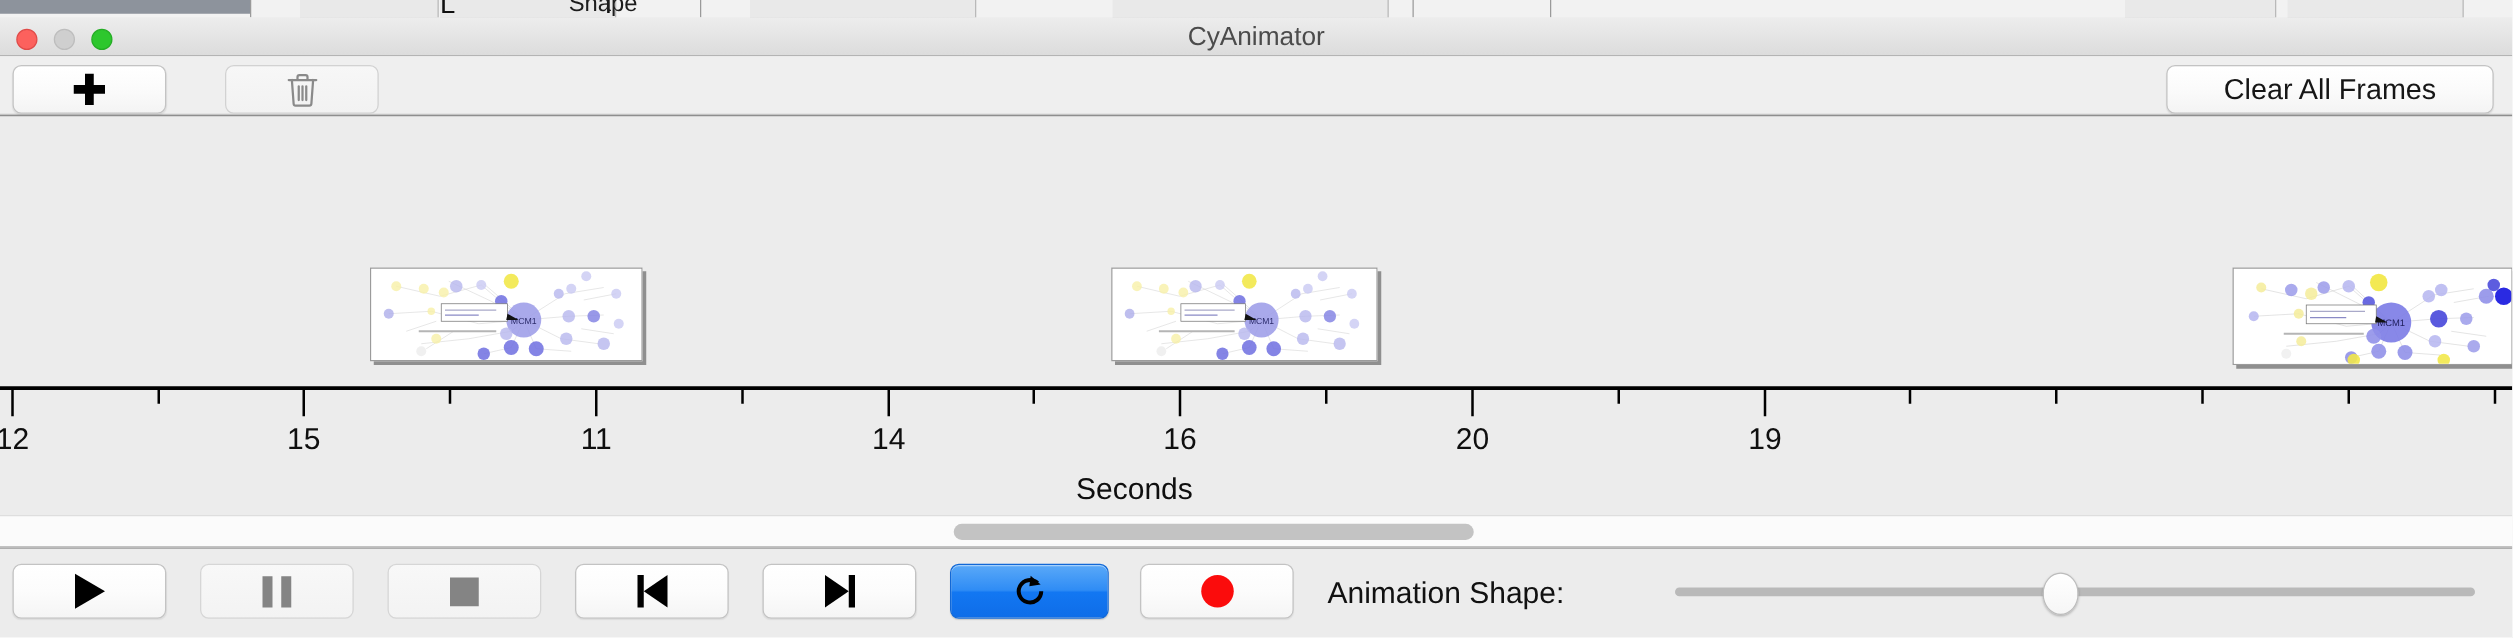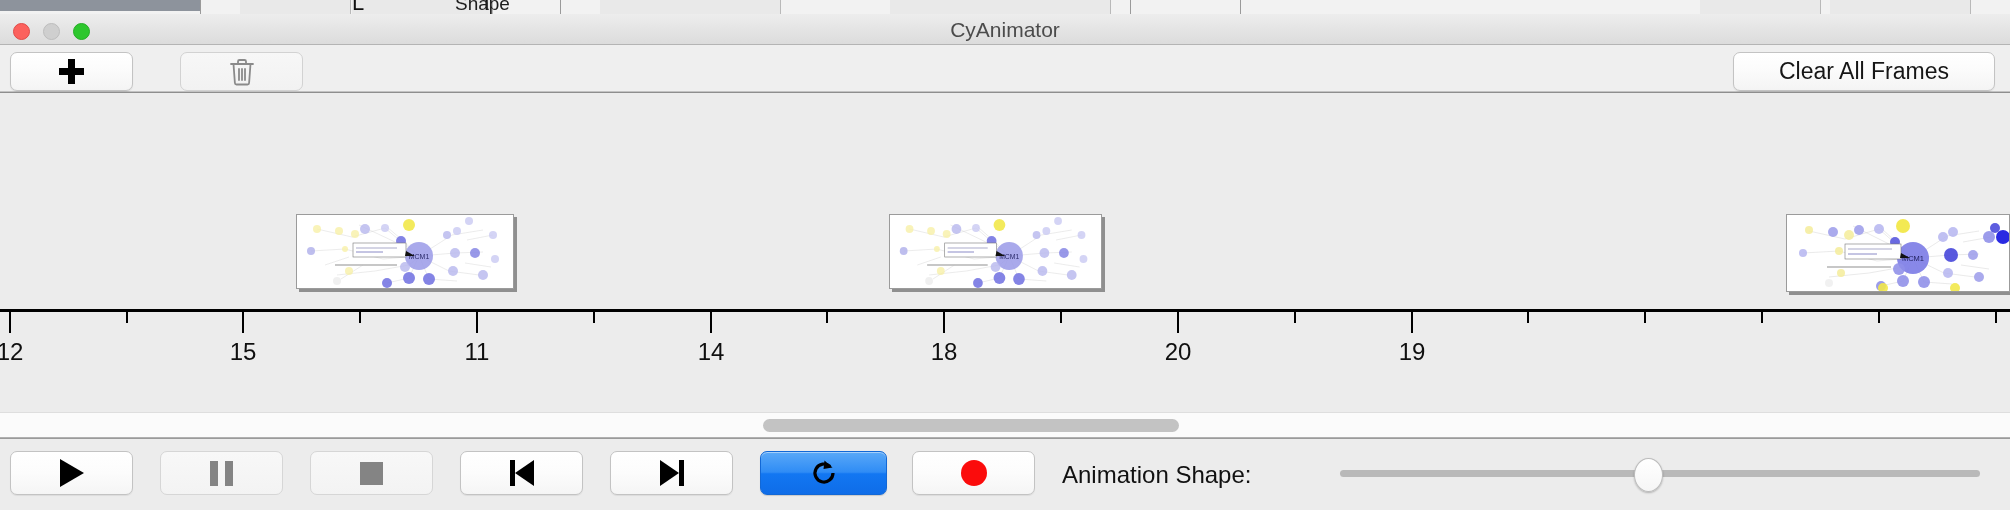--- a/index.html
+++ b/index.html
@@ -533,25 +533,26 @@
       <div class="tick minor" style="left:1761px;top:219px;"></div>
       <div class="tick minor" style="left:1878px;top:219px;"></div>
       <div class="tick minor" style="left:1995px;top:219px;"></div>
     </div>
 
     <div>
       <div class="tick-label" style="left:-25px; top:245px; width:70px;">12</div>
       <div class="tick-label" style="left:208px; top:245px; width:70px;">15</div>
       <div class="tick-label" style="left:442px; top:245px; width:70px;">11</div>
       <div class="tick-label" style="left:676px; top:245px; width:70px;">14</div>
-      <div class="tick-label" style="left:909px; top:245px; width:70px;">18</div>
+      <div class="tick-label" style="left:909px; top:245px; width:70px;">16</div>
       <div class="tick-label" style="left:1143px;top:245px; width:70px;">20</div>
       <div class="tick-label" style="left:1377px;top:245px; width:70px;">19</div>
     </div>
 
+    <div class="axis-title" style="left:0; top:285px; width:1815px; text-align:center;">Seconds</div>
   </div>
 
   <div class="hscroll">
     <div class="hscroll-thumb" style="left:763px; width:416px;"></div>
   </div>
 
   <div class="playbar">
 
     <div class="pbtn" style="left:10px;  width:123px;">
       <span class="gl-play"></span>

